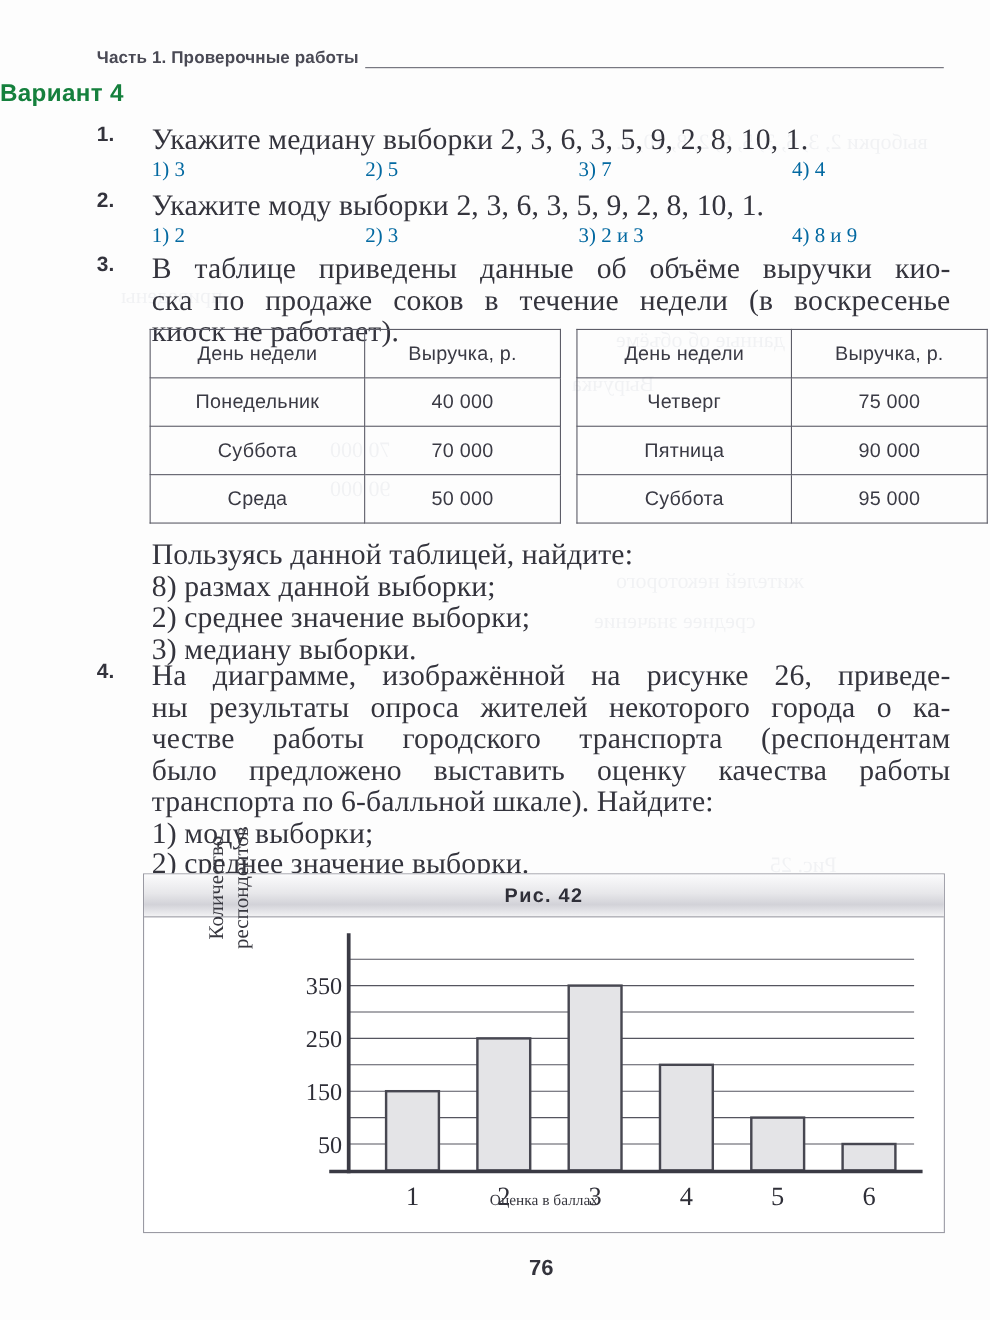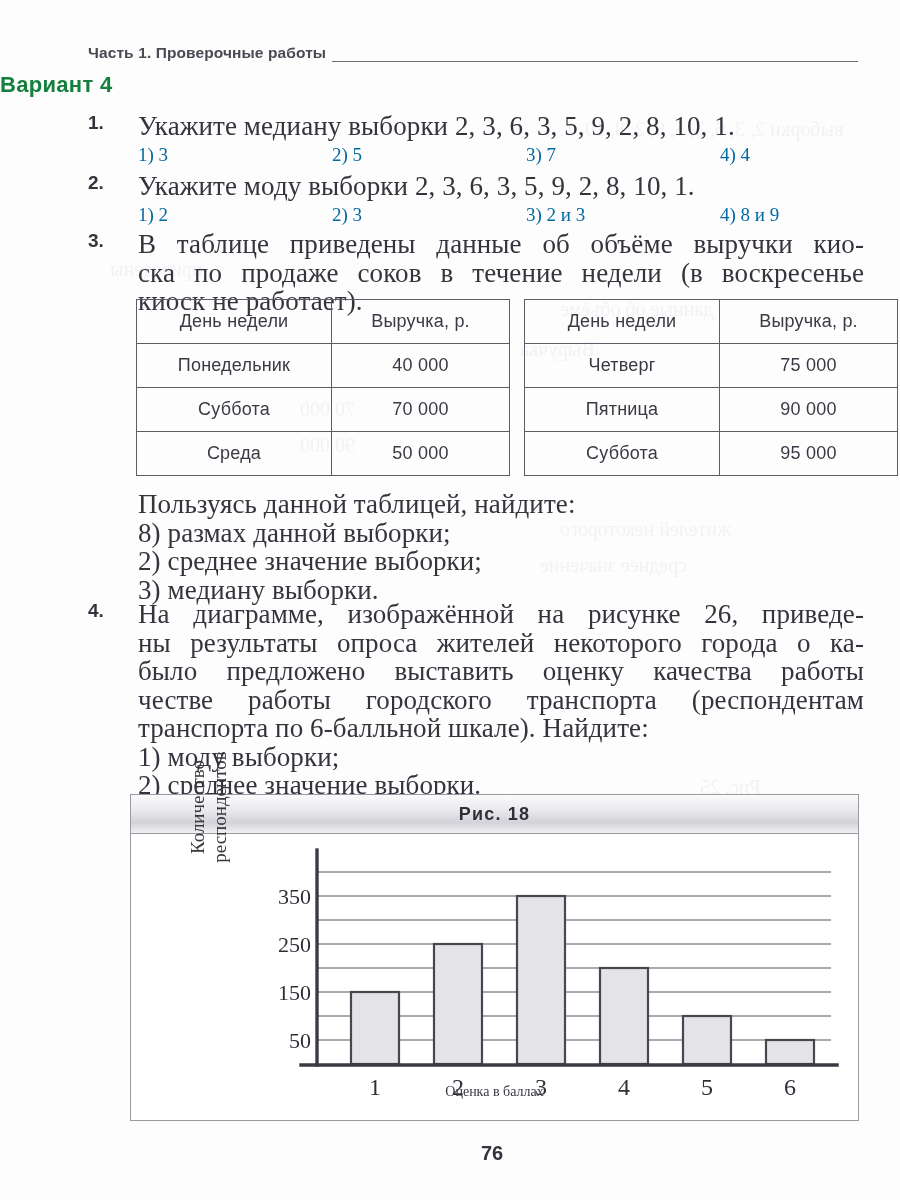--- a/index.html
+++ b/index.html
@@ -328,30 +328,30 @@
       <div class="q-line">2) среднее значение выборки;</div>
       <div class="q-line">3) медиану выборки.</div>
     </div>
   </div>
 
   <div class="q" style="top:600px">
     <div class="q-num">4.</div>
     <div class="q-body">
       <div class="q-line just">На диаграмме, изображённой на рисунке 26, приведе-</div>
       <div class="q-line just">ны результаты опроса жителей некоторого города о ка-</div>
+      <div class="q-line just">честве работы городского транспорта (респондентам</div>
       <div class="q-line just">было предложено выставить оценку качества работы</div>
-      <div class="q-line just">честве работы городского транспорта (респондентам</div>
       <div class="q-line">транспорта по 6-балльной шкале). Найдите:</div>
       <div class="q-line">1) моду выборки;</div>
       <div class="q-line">2) среднее значение выборки.</div>
     </div>
   </div>
 
   <div class="figure">
-    <div class="figure-caption">Рис. 18</div>
+    <div class="figure-caption">Рис. 42</div>
     <div class="figure-body">
 
       <div class="ylabel">Количество</div>
       <div class="ylabel l2">респондентов</div>
 
       <svg class="chart-svg" width="727" height="286" viewBox="0 0 727 286">
 
         <g stroke="#55555f" stroke-width="1">
           <line x1="186" y1="38" x2="700" y2="38"></line>
           <line x1="186" y1="62" x2="700" y2="62"></line>

